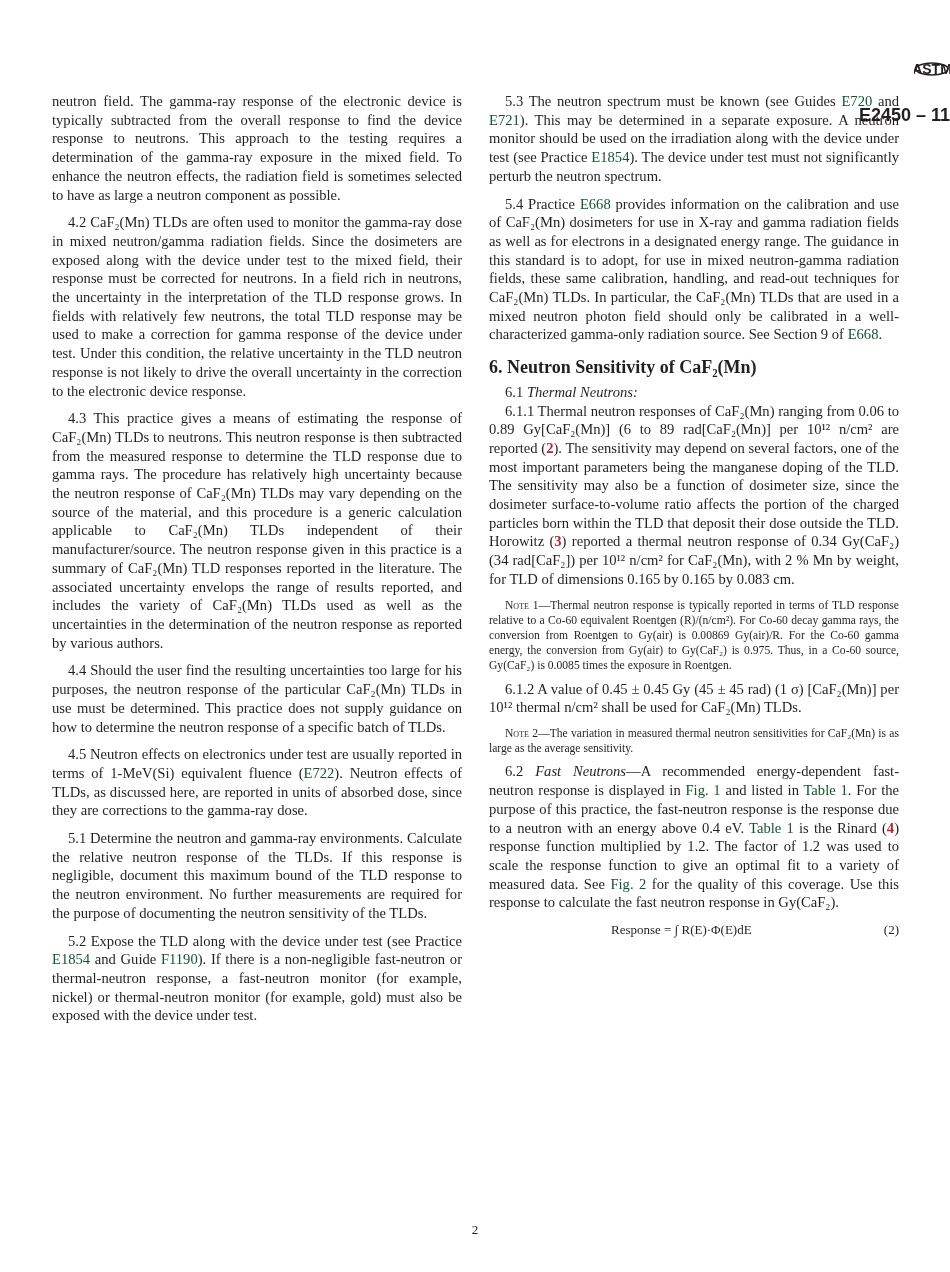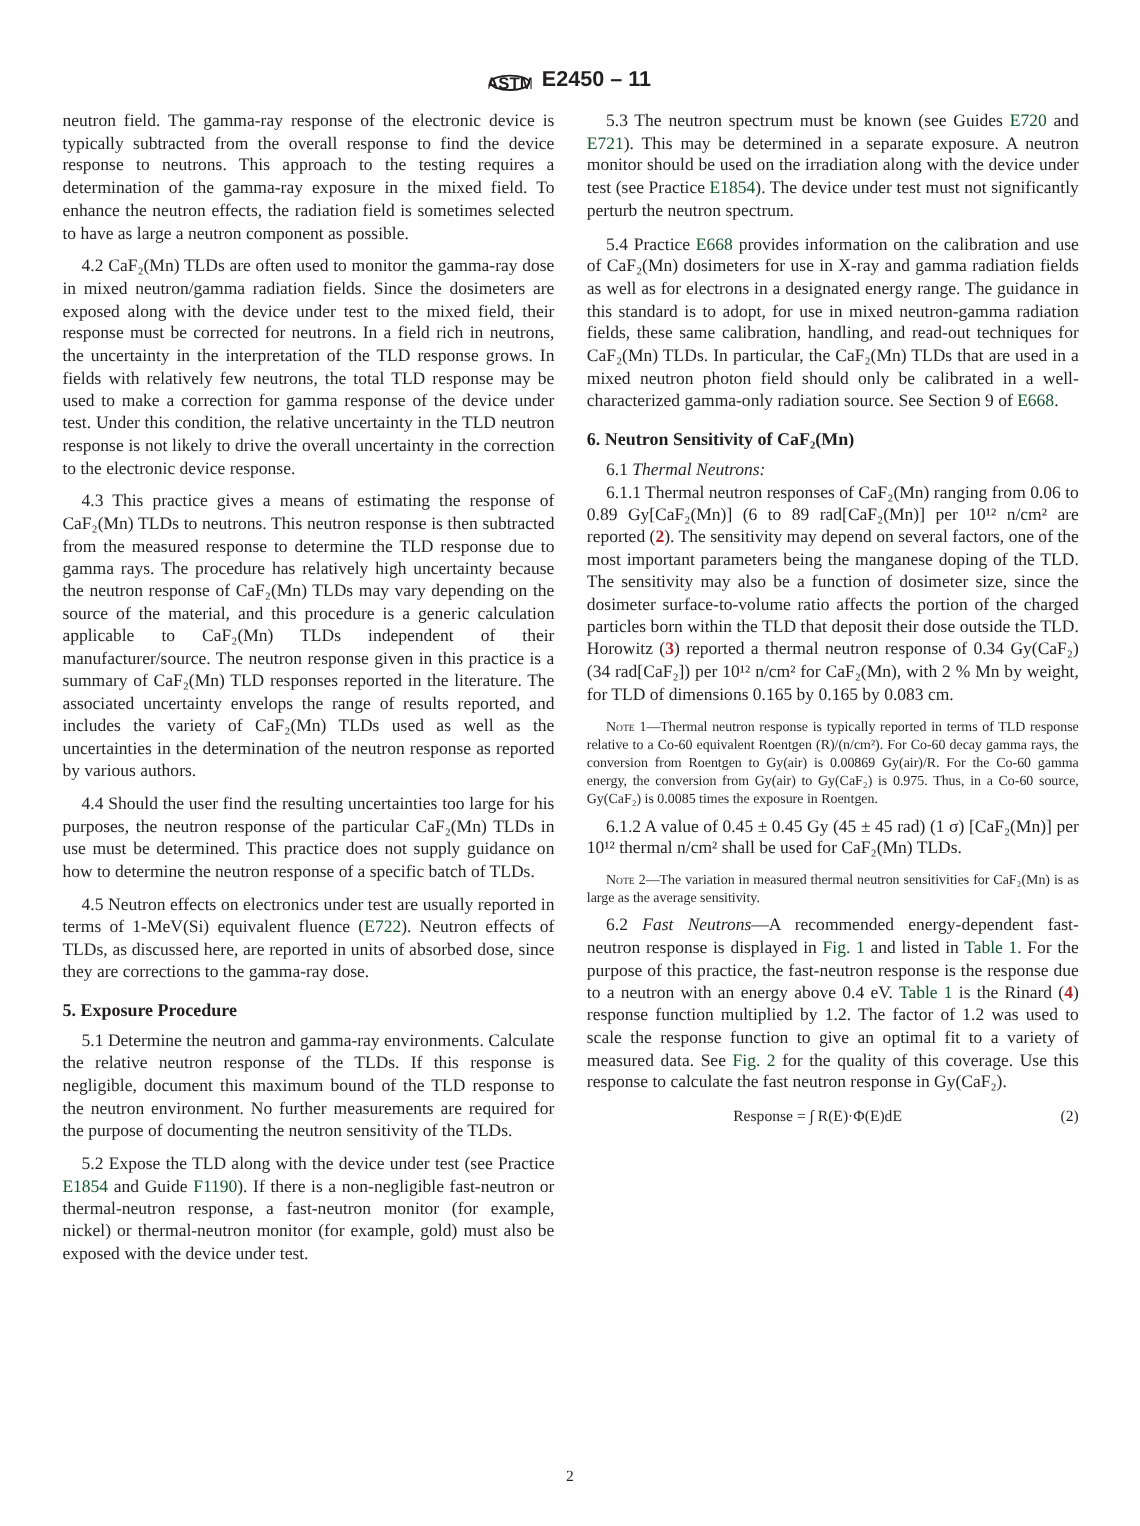--- a/index.html
+++ b/index.html
@@ -1,25 +1,25 @@
 <!DOCTYPE html>
 <html><head>
 <meta charset="utf-8">
 <style>
 html,body{margin:0;padding:0;background:#fff;}
 body{width:950px;height:1272px;position:relative;overflow:hidden;font-family:"Liberation Serif","DejaVu Serif",serif;color:#231f20;}
-.header{position:absolute;top:56px;left:0;width:950px;display:flex;justify-content:center;align-items:flex-start;gap:8px;}
+.header{position:absolute;top:56px;left:0;width:950px;display:flex;justify-content:center;align-items:flex-end;gap:23px;flex-direction:column;}
 .logo{width:36px;height:26px;}
 .doc-id{font-family:"Liberation Sans",sans-serif;font-weight:bold;font-size:18px;}
 .col{position:absolute;top:92px;width:410px;font-size:14.6px;line-height:18.7px;text-align:justify;}
 .left{left:52px;}
 .right{left:489px;}
 p{margin:0 0 9px 0;text-indent:16px;}
 p.cont{text-indent:0;}
-h2{font-size:15px;font-weight:bold;margin:14px 0 6px 0;}
+h2{font-size:18px;font-weight:bold;margin:14px 0 6px 0;}
 .note{font-size:11.6px;line-height:15.2px;margin:0 0 6px 0;text-indent:16px;}
 .sc{font-variant:small-caps;margin-top:29px;}
 a{color:#14532d;text-decoration:none;}
 b.ref{color:#b0282e;}
 .eq{display:flex;justify-content:space-between;padding-left:122px;margin:6px 0 20px 0;font-size:13px;}
 .footer{position:absolute;top:1222px;left:0;width:950px;text-align:center;font-size:13px;}
 </style>
 </head>
 <body>
 
@@ -30,21 +30,20 @@
   </svg>
   <span class="doc-id">E2450 – 11</span>
 </div>
 
 <div class="col left">
   <p class="cont">neutron field. The gamma-ray response of the electronic device is typically subtracted from the overall response to find the device response to neutrons. This approach to the testing requires a determination of the gamma-ray exposure in the mixed field. To enhance the neutron effects, the radiation field is sometimes selected to have as large a neutron component as possible.</p>
   <p>4.2 CaF₂(Mn) TLDs are often used to monitor the gamma-ray dose in mixed neutron/gamma radiation fields. Since the dosimeters are exposed along with the device under test to the mixed field, their response must be corrected for neutrons. In a field rich in neutrons, the uncertainty in the interpretation of the TLD response grows. In fields with relatively few neutrons, the total TLD response may be used to make a correction for gamma response of the device under test. Under this condition, the relative uncertainty in the TLD neutron response is not likely to drive the overall uncertainty in the correction to the electronic device response.</p>
   <p>4.3 This practice gives a means of estimating the response of CaF₂(Mn) TLDs to neutrons. This neutron response is then subtracted from the measured response to determine the TLD response due to gamma rays. The procedure has relatively high uncertainty because the neutron response of CaF₂(Mn) TLDs may vary depending on the source of the material, and this procedure is a generic calculation applicable to CaF₂(Mn) TLDs independent of their manufacturer/source. The neutron response given in this practice is a summary of CaF₂(Mn) TLD responses reported in the literature. The associated uncertainty envelops the range of results reported, and includes the variety of CaF₂(Mn) TLDs used as well as the uncertainties in the determination of the neutron response as reported by various authors.</p>
   <p>4.4 Should the user find the resulting uncertainties too large for his purposes, the neutron response of the particular CaF₂(Mn) TLDs in use must be determined. This practice does not supply guidance on how to determine the neutron response of a specific batch of TLDs.</p>
   <p><span>4.5 Neutron effects on electronics under test are usually reported in terms of 1-MeV(Si) equivalent fluence (</span><a>E722</a><span>). Neutron effects of TLDs, as discussed here, are reported in units of absorbed dose, since they are corrections to the gamma-ray dose.</span></p>
-  <h2>5. Exposure Procedure</h2>
   <p>5.1 Determine the neutron and gamma-ray environments. Calculate the relative neutron response of the TLDs. If this response is negligible, document this maximum bound of the TLD response to the neutron environment. No further measurements are required for the purpose of documenting the neutron sensitivity of the TLDs.</p>
   <p><span>5.2 Expose the TLD along with the device under test (see Practice </span><a>E1854</a><span> and Guide </span><a>F1190</a><span>). If there is a non-negligible fast-neutron or thermal-neutron response, a fast-neutron monitor (for example, nickel) or thermal-neutron monitor (for example, gold) must also be exposed with the device under test.</span></p>
 </div>
 
 <div class="col right">
   <p><span>5.3 The neutron spectrum must be known (see Guides </span><a>E720</a><span> and </span><a>E721</a><span>). This may be determined in a separate exposure. A neutron monitor should be used on the irradiation along with the device under test (see Practice </span><a>E1854</a><span>). The device under test must not significantly perturb the neutron spectrum.</span></p>
   <p><span>5.4 Practice </span><a>E668</a><span> provides information on the calibration and use of CaF₂(Mn) dosimeters for use in X-ray and gamma radiation fields as well as for electrons in a designated energy range. The guidance in this standard is to adopt, for use in mixed neutron-gamma radiation fields, these same calibration, handling, and read-out techniques for CaF₂(Mn) TLDs. In particular, the CaF₂(Mn) TLDs that are used in a mixed neutron photon field should only be calibrated in a well-characterized gamma-only radiation source. See Section 9 of </span><a>E668</a><span>.</span></p>
   <h2>6. Neutron Sensitivity of CaF₂(Mn)</h2>
   <p style="margin-bottom:0"><span>6.1 </span><i>Thermal Neutrons:</i></p>
   <p><span>6.1.1 Thermal neutron responses of CaF₂(Mn) ranging from 0.06 to 0.89 Gy[CaF₂(Mn)] (6 to 89 rad[CaF₂(Mn)] per 10¹² n/cm² are reported (</span><b class="ref">2</b><span>). The sensitivity may depend on several factors, one of the most important parameters being the manganese doping of the TLD. The sensitivity may also be a function of dosimeter size, since the dosimeter surface-to-volume ratio affects the portion of the charged particles born within the TLD that deposit their dose outside the TLD. Horowitz (</span><b class="ref">3</b><span>) reported a thermal neutron response of 0.34 Gy(CaF₂) (34 rad[CaF₂]) per 10¹² n/cm² for CaF₂(Mn), with 2 % Mn by weight, for TLD of dimensions 0.165 by 0.165 by 0.083 cm.</span></p>

